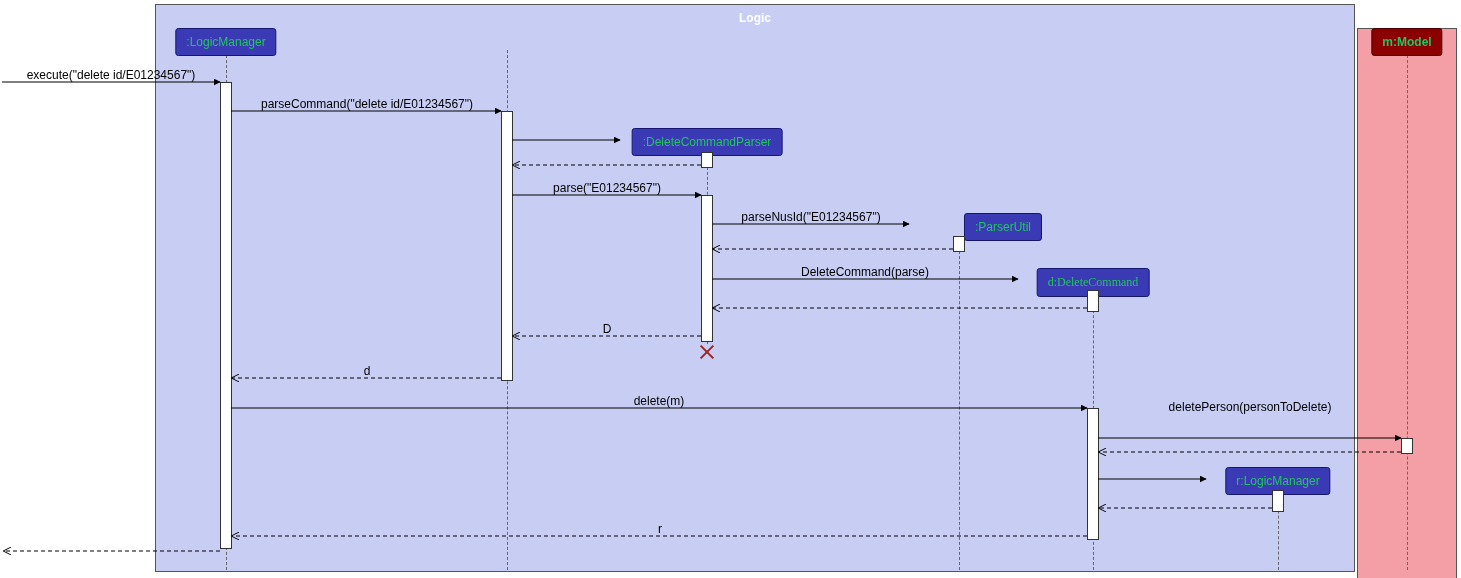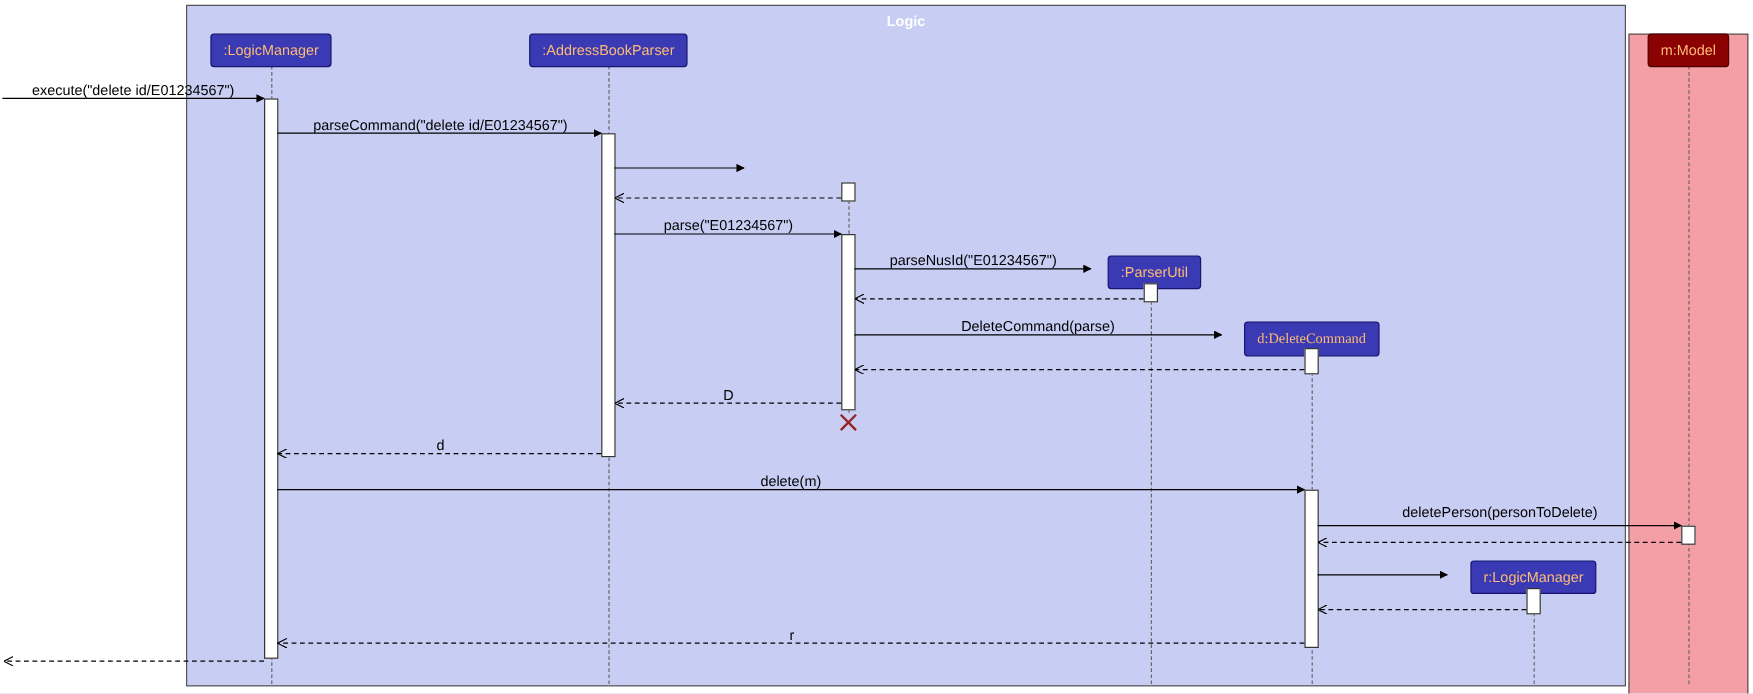--- a/index.html
+++ b/index.html
@@ -38,32 +38,33 @@
     top: 6px;
     left: 50%;
     transform: translateX(-50%);
     color: #fff;
     font-weight: bold;
     font-size: 12px;
   }
   .participant {
     position: absolute;
     background: #3a3ab5;
-    color: #fdba74;
+    color: #22c55e;
     padding: 6px 10px;
     border: 1px solid #161670;
     border-radius: 3px;
     white-space: nowrap;
     font-size: 12px;
     text-align: center;
     transform: translateX(-50%);
   }
   .participant.model {
     background: #8b0000;
     border-color: #4b0000;
+    font-weight: bold;
   }
   .lifeline {
     position: absolute;
     width: 0;
     border-left: 1px dashed #666;
   }
   .activation {
     position: absolute;
     width: 10px;
     background: #fff;
@@ -119,22 +120,22 @@
 
   <div class="lifeline" style="left:225.5px; top:50px; height:520px;"></div>
   <div class="lifeline" style="left:506.5px; top:50px; height:520px;"></div>
   <div class="lifeline" style="left:706.5px; top:152px; height:192px;"></div>
   <div class="lifeline" style="left:958.5px; top:236px; height:334px;"></div>
   <div class="lifeline" style="left:1092.5px; top:290px; height:280px;"></div>
   <div class="lifeline" style="left:1277.5px; top:490px; height:80px;"></div>
   <div class="lifeline" style="left:1406.5px; top:50px; height:520px;"></div>
 
   <div class="participant" style="left:226px; top:28px;">:LogicManager</div>
-  <div class="participant" style="left:507px; top:28px;">:AddressBookParser</div>
-  <div class="participant" style="left:962px; top:213px;">:ParserUtil</div>
+  <div class="participant" style="left:707px; top:128px;">:DeleteCommandParser</div>
+  <div class="participant" style="left:1003px; top:213px;">:ParserUtil</div>
   <div class="participant" style="left:1093px; top:268px;font-family:Liberation Serif, serif;">d:DeleteCommand</div>
   <div class="participant" style="left:1278px; top:467px;">r:LogicManager</div>
   <div class="participant model" style="left:1407px; top:28px;">m:Model</div>
 
   <div class="activation" style="left:226px; top:82px; height:465px;"></div>
   <div class="activation" style="left:507px; top:111px; height:268px;"></div>
   <div class="activation" style="left:707px; top:152px; height:14px;"></div>
   <div class="activation" style="left:707px; top:195px; height:145px;"></div>
   <div class="activation" style="left:959px; top:236px; height:14px;"></div>
   <div class="activation" style="left:1093px; top:290px; height:20px;"></div>
@@ -192,16 +193,16 @@
   <div class="destroy-x" style="left:707px; top:352px;"></div>
 
   <div class="msg-label" style="left:111px; top:68px;">execute("delete id/E01234567")</div>
   <div class="msg-label" style="left:367px; top:97px;">parseCommand("delete id/E01234567")</div>
   <div class="msg-label" style="left:607px; top:181px;">parse("E01234567")</div>
   <div class="msg-label" style="left:811px; top:210px;">parseNusId("E01234567")</div>
   <div class="msg-label" style="left:865px; top:265px;">DeleteCommand(parse)</div>
   <div class="msg-label" style="left:607px; top:322px;">D</div>
   <div class="msg-label" style="left:367px; top:364px;">d</div>
   <div class="msg-label" style="left:659px; top:394px;">delete(m)</div>
-  <div class="msg-label" style="left:1250px; top:420px;">deletePerson(personToDelete)</div>
+  <div class="msg-label" style="left:1250px; top:400px;">deletePerson(personToDelete)</div>
   <div class="msg-label" style="left:660px; top:522px;">r</div>
 
 </div>
 
 </body></html>

